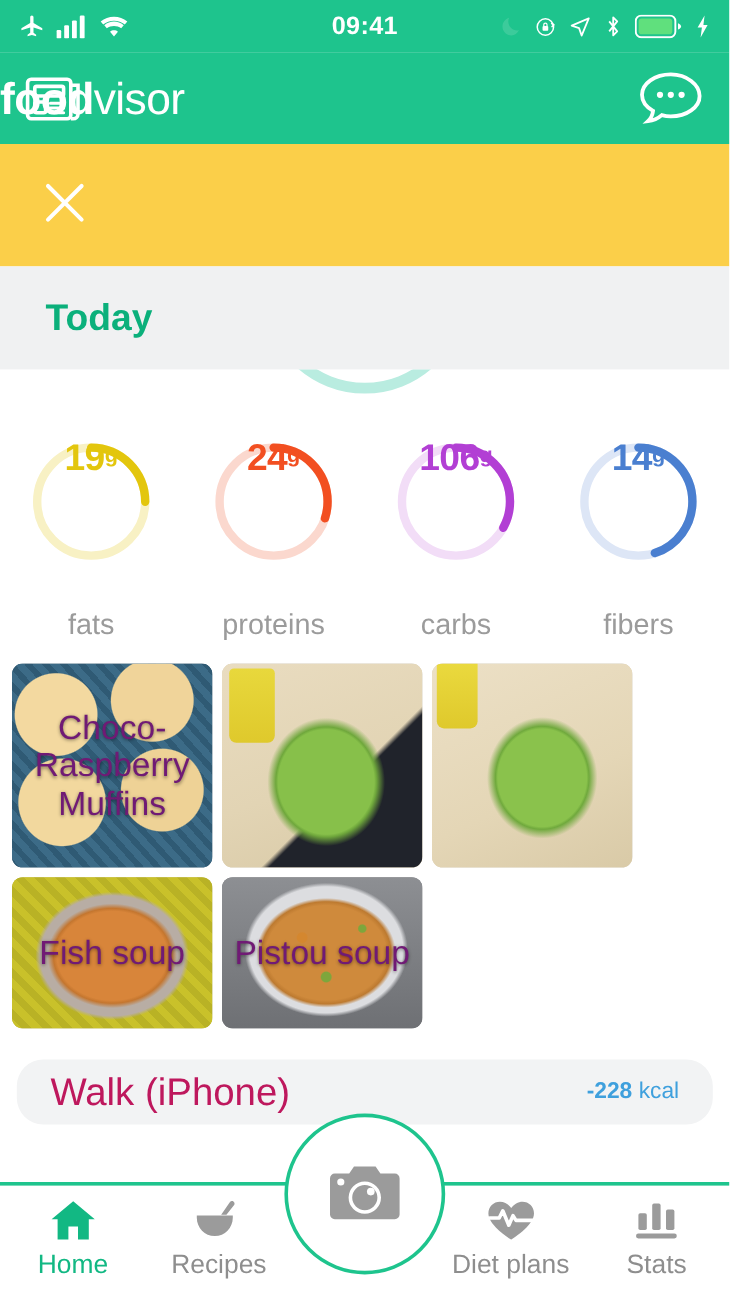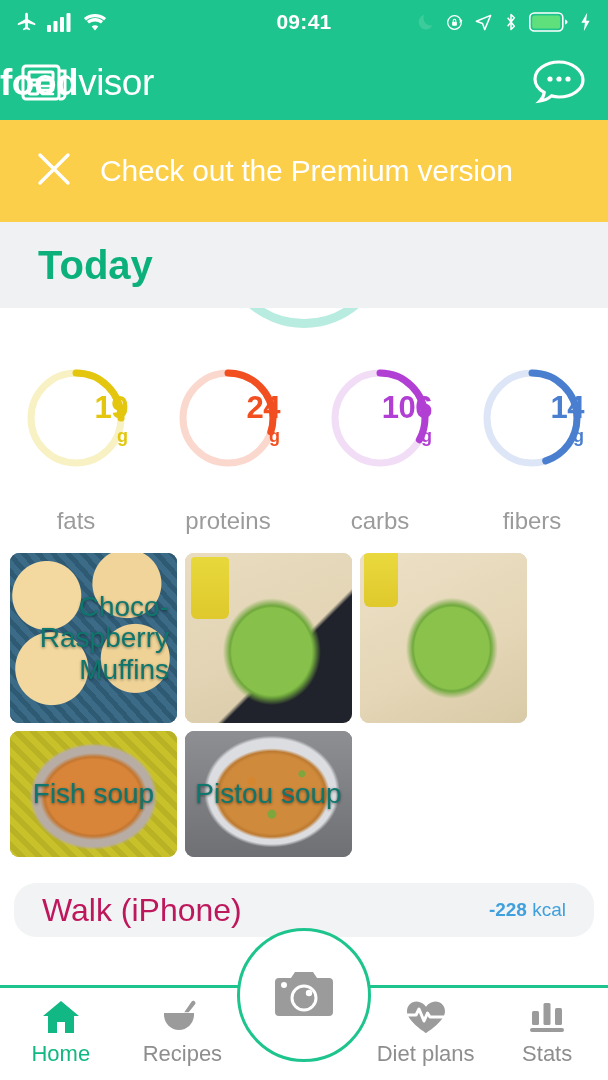--- a/index.html
+++ b/index.html
@@ -44,58 +44,58 @@
     padding:0 34px; gap:26px; cursor:pointer;
   }
   .banner-x { flex:0 0 auto; cursor:pointer; }
   .banner-txt { color:#fff; font-size:30px; font-weight:500; letter-spacing:-.2px; }
 
   
   .today {
     height:86px; background:#f0f1f2; display:flex; align-items:center;
     padding:0 38px;
   }
-  .today-lbl { color:#0bb07b; font-size:40px; font-weight:bold; }
+  .today-lbl { color:#0bb07b; font-size:31px; font-weight:bold; }
 
   
   .content { position:relative; background:#fff; height:auto; }
 
   .kcal-peek { height:24px; position:relative; overflow:hidden; }
   .kcal-peek .arcbox {
     position:absolute; left:50%; transform:translateX(-50%); top:-150px;
     width:170px; height:170px; border-radius:50%;
     border:9px solid #b9ece0; 
   }
 
   
   .macros { display:flex; padding:34px 0 6px; }
   .macro { flex:1; display:flex; flex-direction:column; align-items:center; cursor:pointer; }
   .ring-wrap { position:relative; width:104px; height:104px; }
   .ring-wrap svg { display:block; transform:rotate(-90deg); }
   .ring-val {
-    position:absolute; inset:0; display:flex; flex-direction:column;
-    align-items:flex-end; justify-content:center; line-height:1;
+    position:absolute; inset:0; display:flex; flex-direction:row;
+    align-items:flex-start; justify-content:center; line-height:1;
   }
   .ring-num { font-size:31px; font-weight:bold; letter-spacing:-.5px; }
   .ring-unit { font-size:18px; font-weight:bold; margin-top:4px; }
   .macro-lbl { margin-top:37px; font-size:24px; color:#9b9b9b; }
 
   
   .foods { padding:12px 10px 0; display:flex; flex-direction:column; gap:8px; }
   .food-row { display:flex; gap:8px; }
   .card {
     position:relative; border-radius:9px; overflow:hidden; cursor:pointer;
     flex:0 0 auto; background:#ddd;
   }
   .card.w1 { width:167px; height:170px; }
   .card.w2 { width:167px; height:126px; }
   .card .img { position:absolute; inset:0; }
   .card .cap {
     position:absolute; inset:0; display:flex; align-items:center;
-    justify-content:center; text-align:right; color:#0f766e;
+    justify-content:center; text-align:center; color:#701a75;
     font-size:28px; line-height:1.13; padding:0 8px;
     text-shadow:0 1px 3px rgba(0,0,0,.45);
   }
 
   
   .img-muffins {
     background:
       radial-gradient(circle at 22% 25%, #f3d9a0 0 34px, transparent 35px),
       radial-gradient(circle at 70% 18%, #f0d49a 0 34px, transparent 35px),
       radial-gradient(circle at 25% 68%, #f2d89e 0 36px, transparent 37px),
@@ -246,21 +246,20 @@
       </svg>
     </div>
   </div>
 
   <div class="banner">
     <div class="banner-x">
       <svg width="40" height="40" viewBox="0 0 40 40" fill="none" stroke="#fff" stroke-width="3.4" stroke-linecap="round">
           <path d="M6 6l28 28M34 6L6 34"></path>
         </svg>
     </div>
-    <div class="banner-txt">Check out the Premium version</div>
   </div>
 
   <div class="today">
     <div class="today-lbl">Today</div>
   </div>
 
   <div class="content">
 
     <div class="kcal-peek">
       <div class="arcbox"></div>

